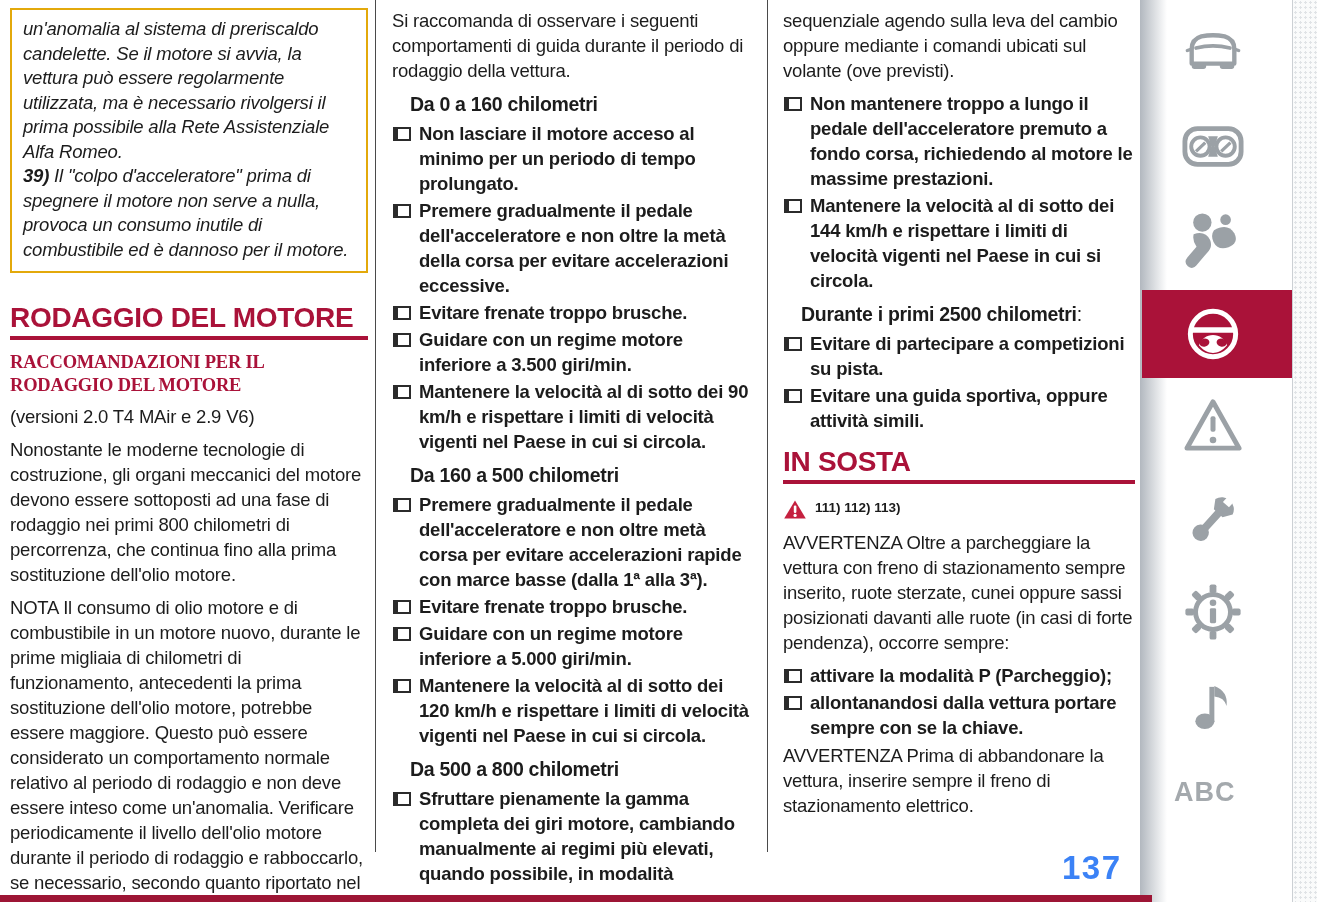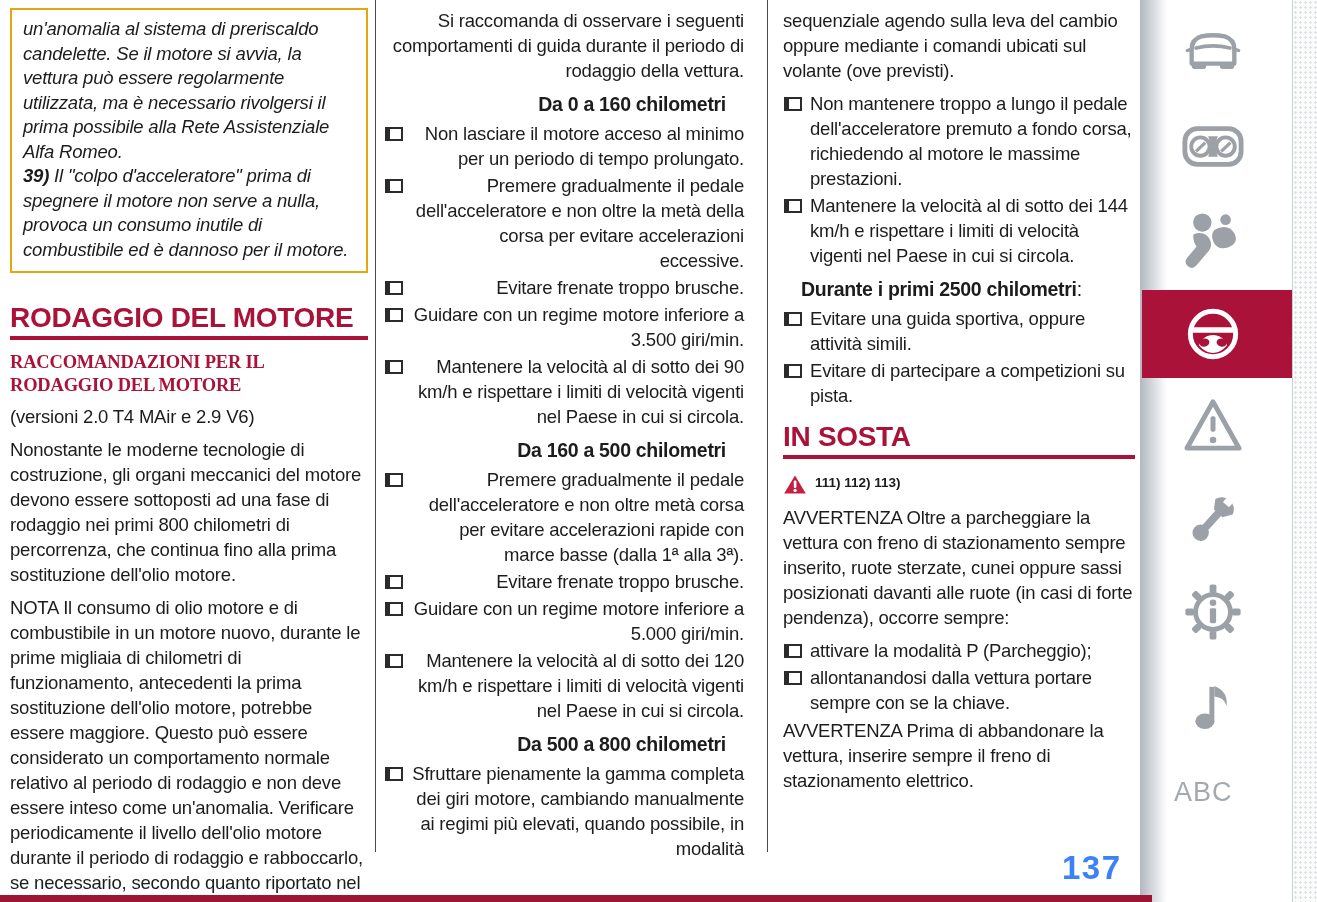--- a/index.html
+++ b/index.html
@@ -1,53 +1,53 @@
 <!DOCTYPE html>
 <html><head>
 <meta charset="utf-8">
 <style>
   html,body{margin:0;padding:0;background:#ffffff;}
   #page{position:relative;width:1317px;height:902px;background:#ffffff;overflow:hidden;
         font-family:"Liberation Sans","DejaVu Sans",sans-serif;color:#1c1c1c;
         font-size:18.5px;line-height:25px;letter-spacing:-0.2px;}
   .col{position:absolute;top:8px;}
   #col1{left:10px;width:358px;}
-  #col2{left:384px;width:360px;text-align:right;}
+  #col2{left:392px;width:360px;}
   #col3{left:783px;width:352px;}
   .vrule{position:absolute;top:0;width:1px;height:852px;background:#4a4a4a;}
   #vrule1{left:375px;} #vrule2{left:767px;}
 
   .notebox{border:2px solid #e3a90b;padding:7px 11px 9px;font-style:italic;line-height:24.5px;}
   .notebox .ref{font-weight:bold;}
 
   .h1{color:#aa1239;font-weight:bold;font-size:28px;line-height:26px;letter-spacing:-0.3px;margin-top:32px;}
   .h1rule{height:4px;background:#aa1239;margin:5px 0 11px;}
   .h2{color:#aa1239;font-weight:bold;font-size:18.5px;line-height:23px;letter-spacing:-0.2px;margin:0 0 7px;font-family:Liberation Serif, serif;}
   .h3{font-weight:bold;font-size:19.5px;line-height:24px;margin:9px 18px 5px;letter-spacing:-0.3px;}
   .p{margin:0 0 8px;}
-  .li{position:relative;padding-left:27px;margin:1px 0 2px;}
+  .li{position:relative;padding-left:27px;margin:1px 0 2px;font-weight:bold;}
   .li .sq{position:absolute;left:1px;top:6px;width:11px;height:10px;
           border:2px solid #2b2b2b;border-left-width:5px;background:transparent;}
 
   .warnrow{display:flex;align-items:flex-end;gap:8px;margin:10px 0 10px;}
   .warnrefs{font-weight:bold;font-size:13.5px;letter-spacing:0;}
 
   .pagenum{position:absolute;left:1062px;top:850px;font-size:33px;font-weight:bold;
            letter-spacing:1.5px;color:#3b82f6;line-height:36px;}
 
   #sidebar{position:absolute;left:1140px;top:0;width:177px;height:902px;background:#ffffff;}
   #sidebar .grad{position:absolute;left:0;top:0;width:27px;height:902px;
                  background:linear-gradient(to right,#b2b8bf,#ffffff);}
   #sidebar .edge-line{position:absolute;left:152px;top:0;width:1px;height:902px;background:#ccd0d4;}
   #sidebar .dots{position:absolute;left:153px;top:0;width:24px;height:902px;background-color:#fafbfb;
                  background-image:radial-gradient(circle,#e0e3e6 1px,transparent 1.3px);background-size:5px 5px;}
   .icon{position:absolute;left:42px;width:62px;}
   .band{position:absolute;left:2px;top:290px;width:150px;height:88px;background:#aa1239;}
   .band svg{position:absolute;left:42px;top:15px;}
-  .abc{position:absolute;left:34px;top:780px;font-size:27px;font-weight:normal;color:#a4a9ad;letter-spacing:1px;}
+  .abc{position:absolute;left:34px;top:780px;font-size:27px;font-weight:bold;color:#a4a9ad;letter-spacing:1px;}
 
   .bottombar{position:absolute;left:0;top:895px;width:1152px;height:7px;background:#9d1535;}
   svg{display:block;}
 </style>
 </head>
 <body>
 
 <div id="page">
 
   <div class="col" id="col1">
@@ -86,22 +86,22 @@
   </div>
 
   <div class="vrule" id="vrule2"></div>
 
   <div class="col" id="col3">
     <div class="p">sequenziale agendo sulla leva del cambio oppure mediante i comandi ubicati sul volante (ove previsti).</div>
     <div class="li"><span class="sq"></span><span>Non mantenere troppo a lungo il pedale dell'acceleratore premuto a fondo corsa, richiedendo al motore le massime prestazioni.</span></div>
     <div class="li"><span class="sq"></span><span>Mantenere la velocità al di sotto dei 144 km/h e rispettare i limiti di velocità vigenti nel Paese in cui si circola.</span></div>
 
     <div class="h3"><span>Durante i primi 2500 chilometri</span><span style="font-weight:normal">:</span></div>
+    <div class="li"><span class="sq"></span><span>Evitare di partecipare a competizioni su pista.</span></div>
     <div class="li"><span class="sq"></span><span>Evitare una guida sportiva, oppure attività simili.</span></div>
-    <div class="li"><span class="sq"></span><span>Evitare di partecipare a competizioni su pista.</span></div>
 
     <div class="h1" style="margin-top:16px">IN SOSTA</div>
     <div class="h1rule"></div>
 
     <div class="warnrow">
       <svg width="24" height="21" viewBox="0 0 24 21">
         <path d="M12 1.5 L22.8 19.5 H1.2 Z" fill="#c5203f"></path>
         <rect x="10.8" y="6.5" width="2.6" height="7.5" rx="1.2" fill="#ffffff"></rect>
         <circle cx="12.1" cy="16.4" r="1.6" fill="#ffffff"></circle>
       </svg>

